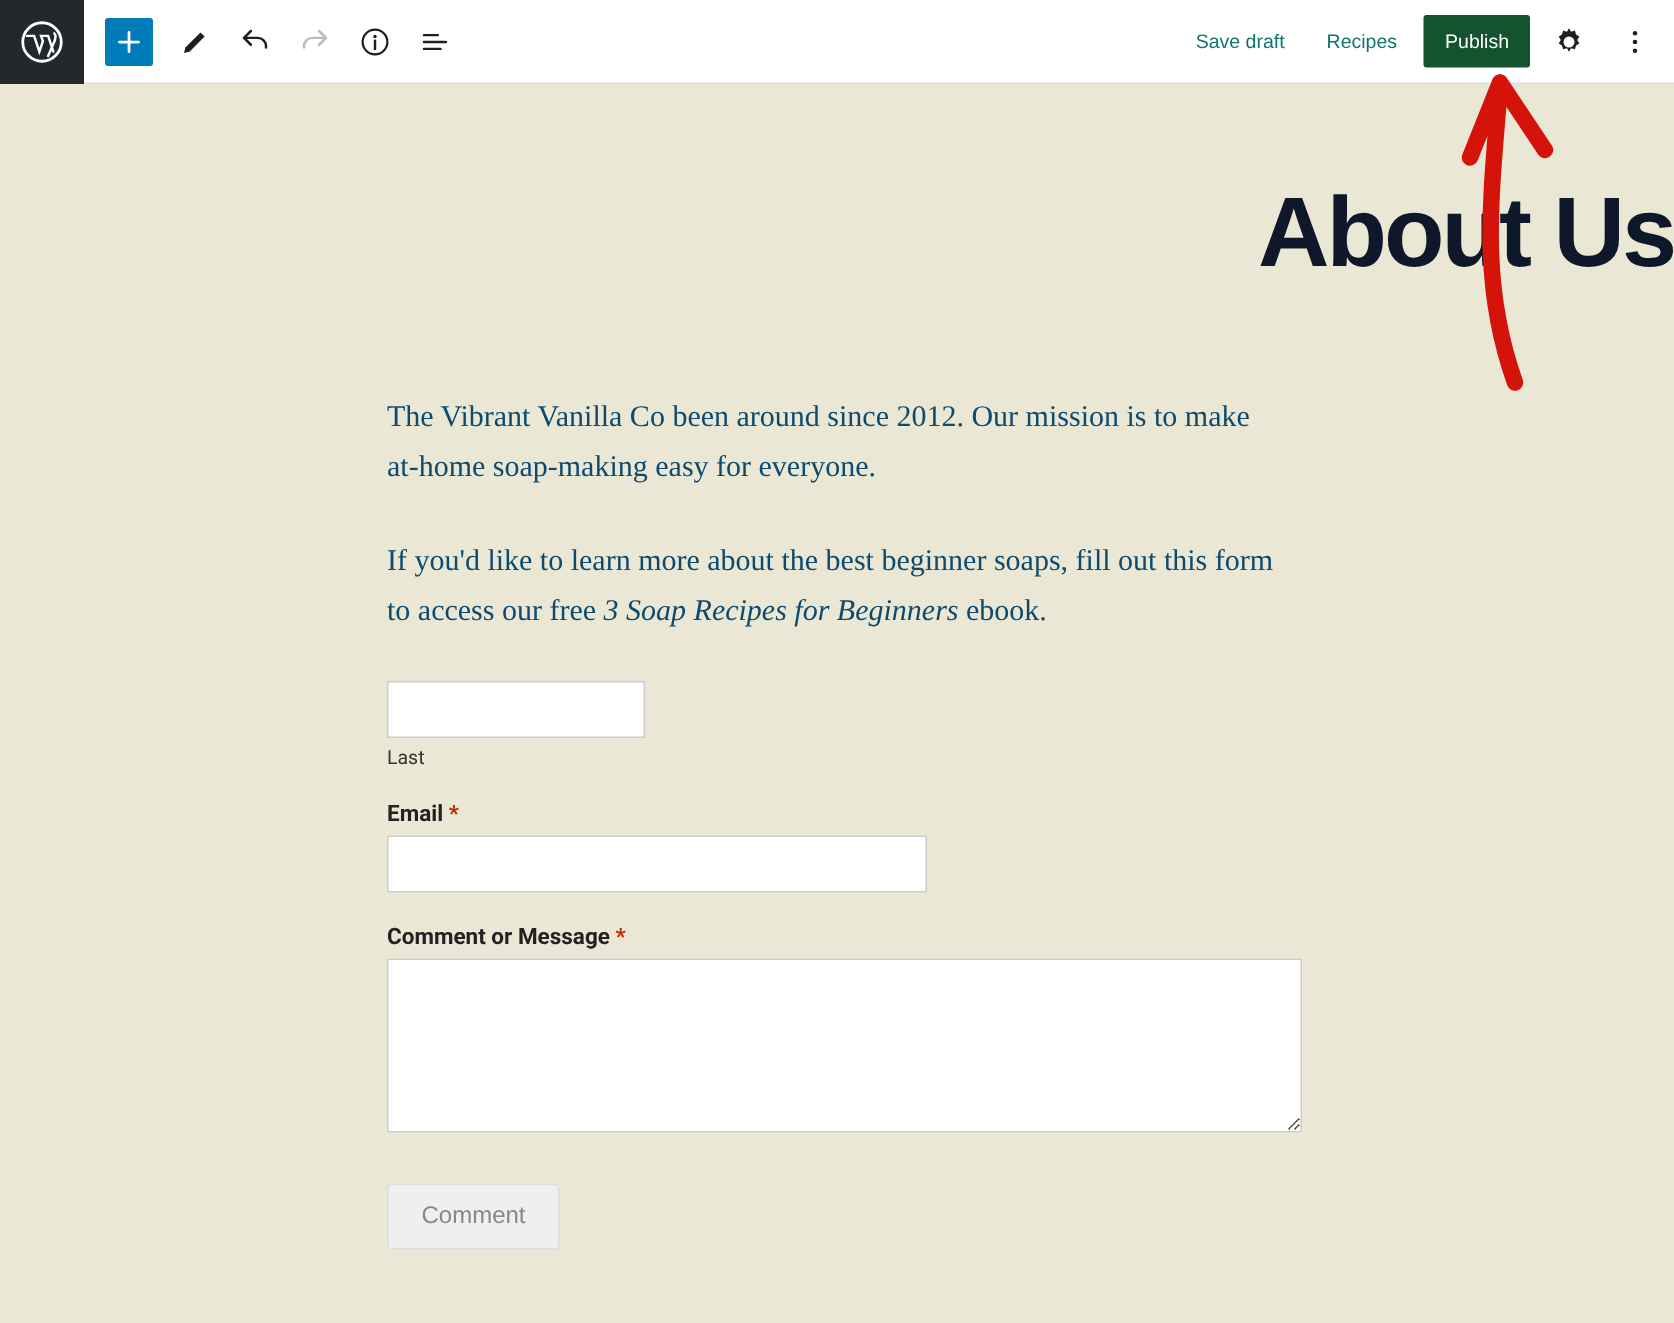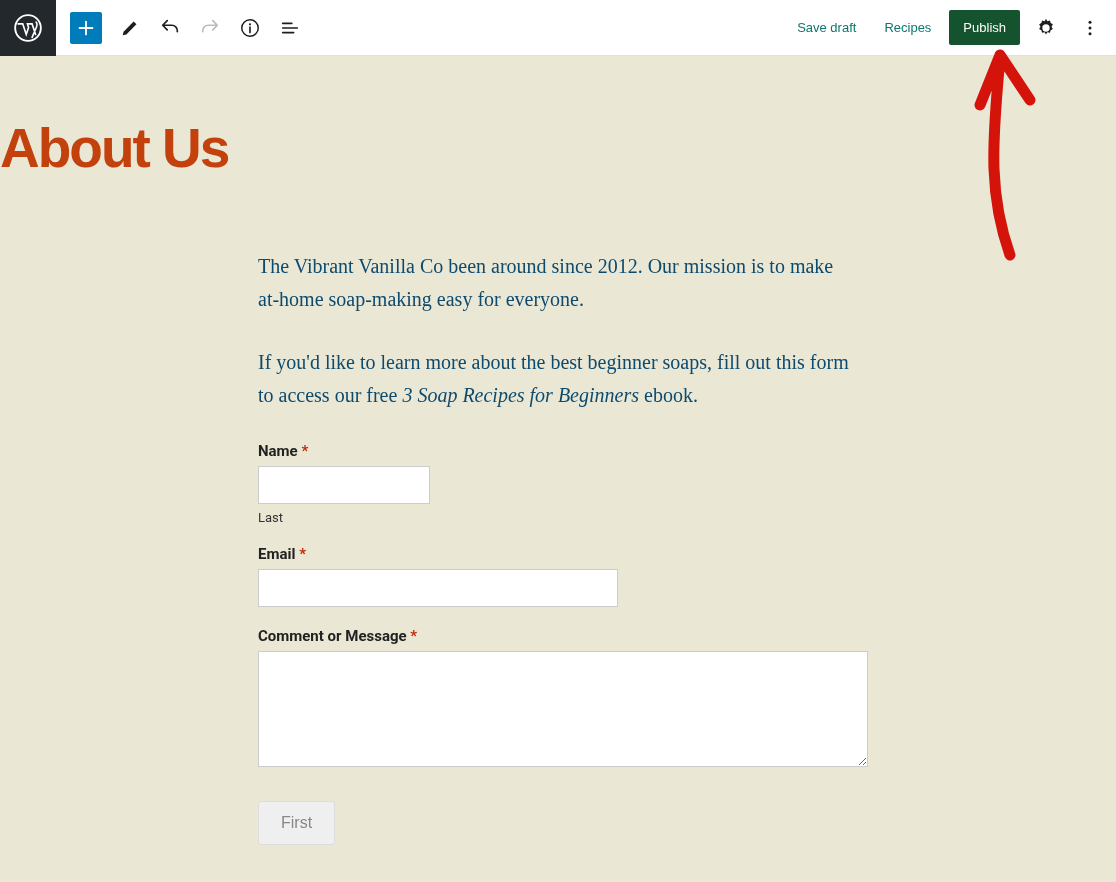--- a/index.html
+++ b/index.html
@@ -75,24 +75,24 @@
     border: none;
     padding: 10px 14px;
     font-size: 13px;
     cursor: pointer;
     border-radius: 2px;
   }
   .editor-area {
     padding: 60px 0 40px 0;
   }
   .page-title {
-    text-align: left;
-    font-size: 55px;
+    text-align: right;
+    font-size: 66px;
     font-weight: 900;
-    color: #c2410c;
+    color: #0f172a;
     letter-spacing: -2px;
     font-family: "Arial Black", "Helvetica Neue", Arial, sans-serif;
     margin-bottom: 70px;
   }
   .content {
     max-width: 620px;
     margin: 0 auto;
     padding: 0 10px;
   }
   .para {
@@ -237,23 +237,20 @@
 
 <div class="editor-area">
   <h1 class="page-title">About Us</h1>
   <div class="content">
     <p class="para">The Vibrant Vanilla Co been around since 2012. Our mission is to make at-home soap-making easy for everyone.</p>
     <p class="para">
       <span>If you'd like to learn more about the best beginner soaps, fill out this form to access our free </span><em>3 Soap Recipes for Beginners</em><span> ebook.</span>
     </p>
 
     <div class="form-group">
-      <label class="form-label">
-        <span>Name </span><span class="required">*</span>
-      </label>
       <div class="name-row">
         <div class="name-col">
           <input type="text" class="text-input" style="">
           <div class="sublabel">Last</div>
         </div>
       </div>
     </div>
 
     <div class="form-group">
       <label class="form-label">
@@ -262,19 +259,19 @@
       <input type="email" class="email-input" style="">
     </div>
 
     <div class="form-group">
       <label class="form-label">
         <span>Comment or Message </span><span class="required">*</span>
       </label>
       <textarea class="textarea-input" style=""></textarea>
     </div>
 
-    <button class="submit-btn">First</button>
+    <button class="submit-btn">Comment</button>
   </div>
 </div>
 
 <svg class="arrow-annotation" width="110" height="220" viewBox="0 0 110 220">
   <path d="M55 10 L35 60 M55 10 L85 55 M55 10 C50 80, 40 140, 65 210" stroke="#d4140a" stroke-width="11" fill="none" stroke-linecap="round" stroke-linejoin="round"></path>
 </svg>
 
 </body></html>

